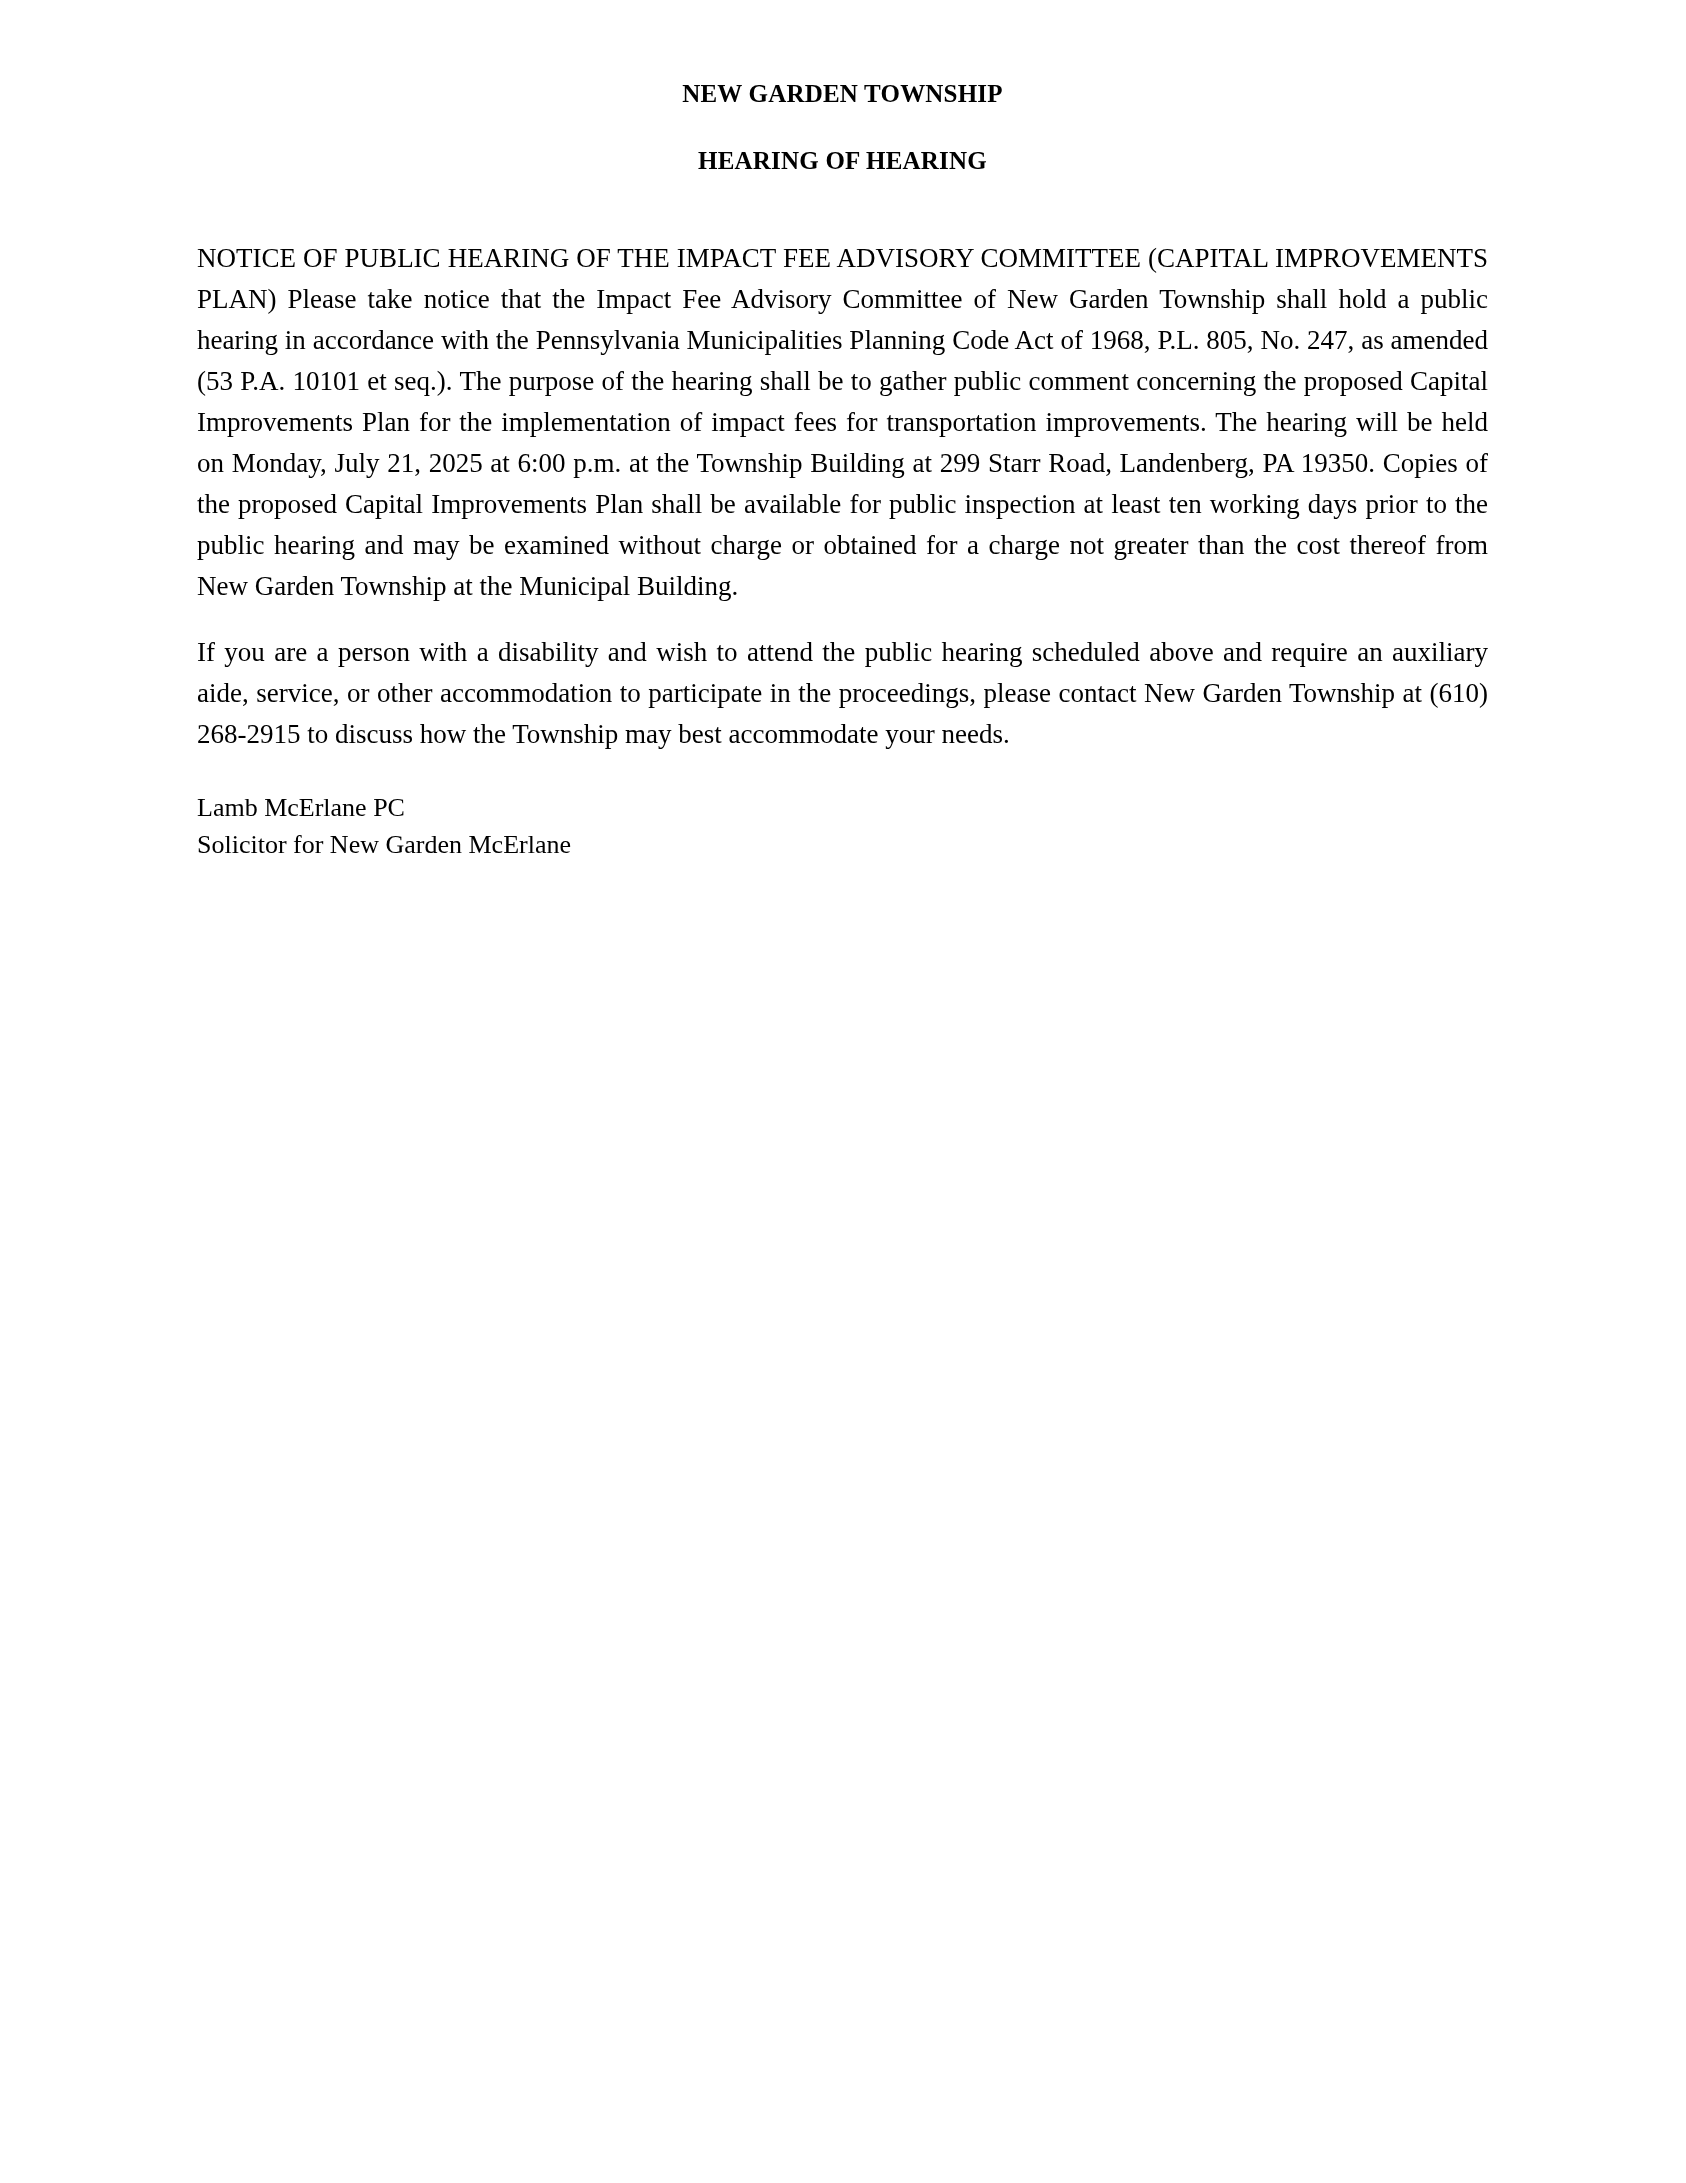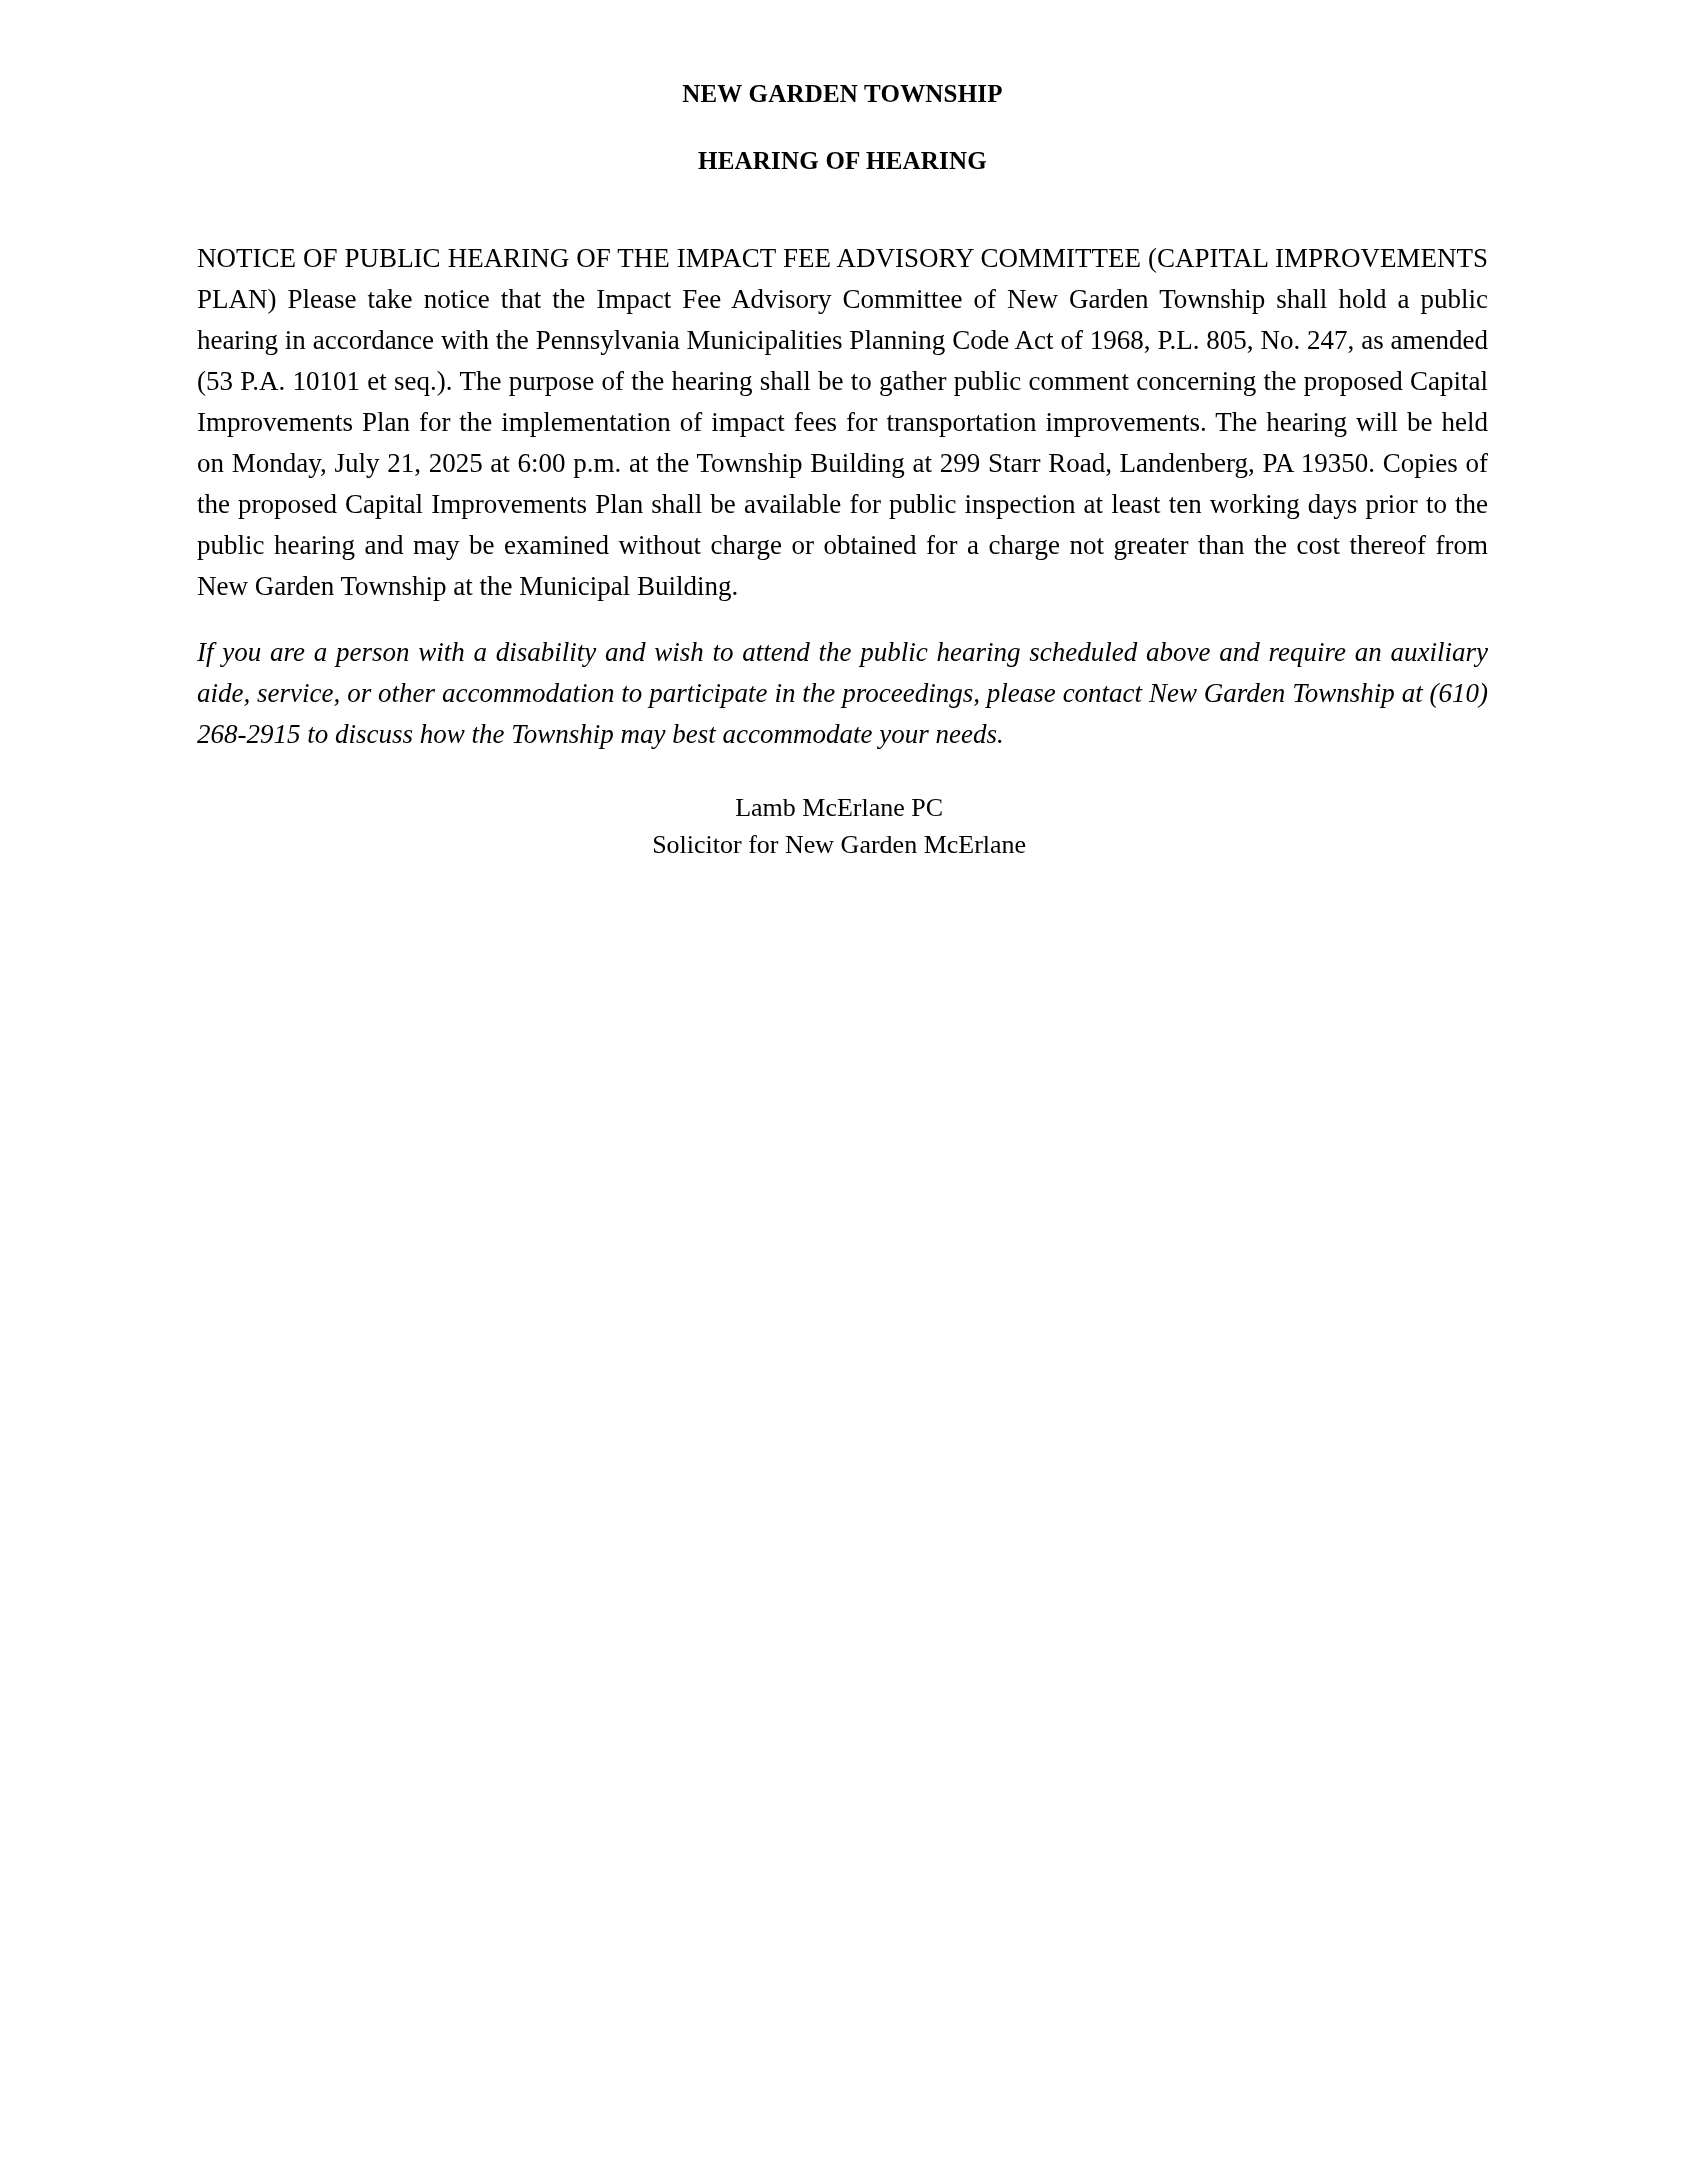--- a/index.html
+++ b/index.html
@@ -52,27 +52,25 @@
   p.para {
     margin: 0;
     font-size: 27px;
     line-height: 41px;
     text-align: justify;
     text-justify: inter-word;
     hyphens: none;
   }
   p.para + p.para {
     margin-top: 25px;
-    font-style: italic;
   }
 
   
   .signature-block {
     margin-top: 34px;
-    text-align: center;
     font-size: 26px;
     line-height: 37px;
     padding-right: 6.7px;
   }
   .signature-line {
     display: block;
     white-space: nowrap;
   }
 </style>
 </head>

